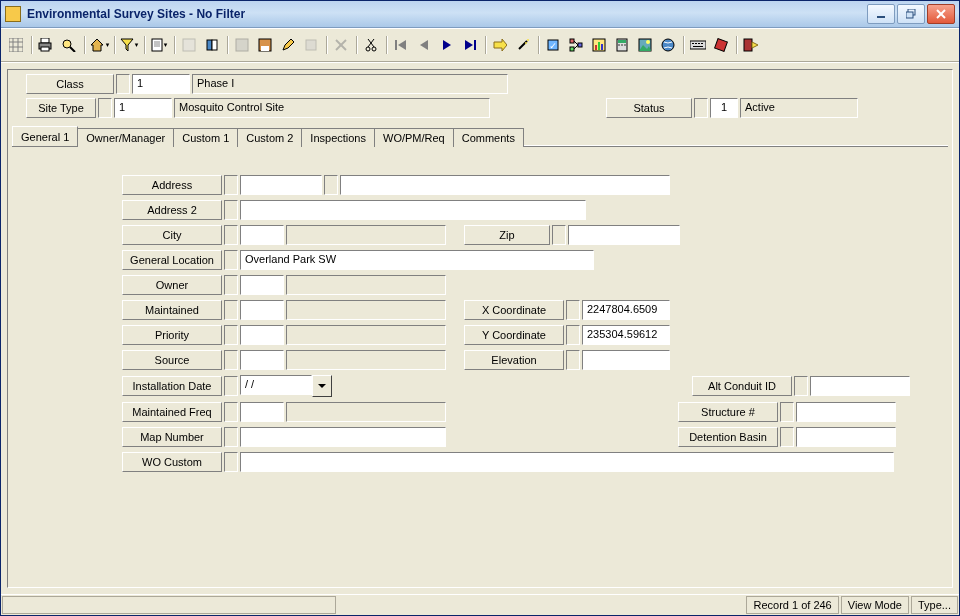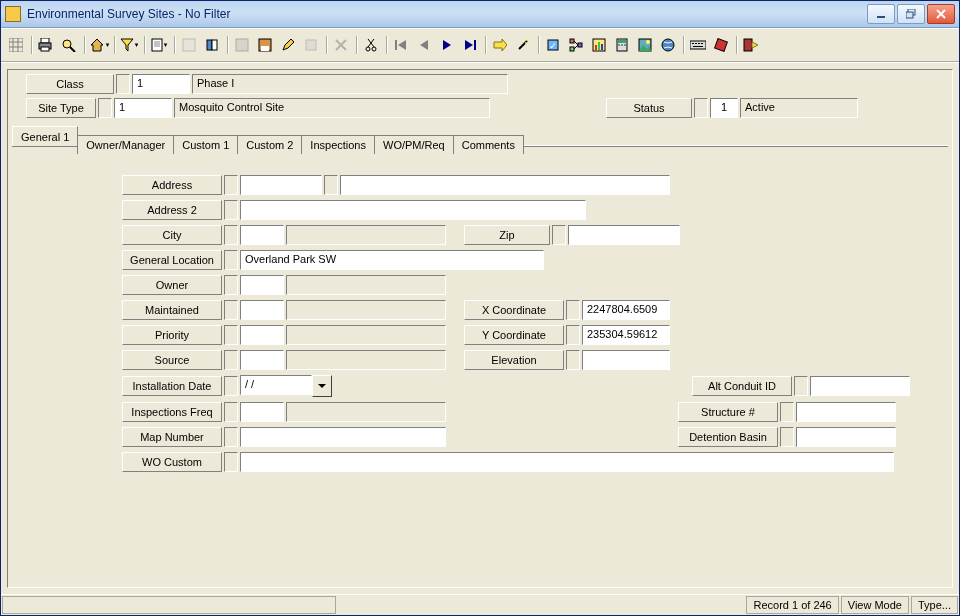--- a/index.html
+++ b/index.html
@@ -1,37 +1,37 @@
 <!DOCTYPE html>
 <html><head>
 <meta charset="utf-8">
 <style>
 html,body{margin:0;padding:0;font-family:Tahoma,Arial,sans-serif;font-size:11px;color:#000;background:#fff}
 .window{width:960px;height:616px;background:#ece9d8;border:1px solid #0a246a;box-sizing:border-box;display:flex;flex-direction:column;position:relative}
 .titlebar{height:26px;background:linear-gradient(to bottom,#bcd4f0 0%,#cde1f5 45%,#aac8e8 100%);display:flex;align-items:center;padding:0 4px;border-bottom:1px solid #7e9cbf}
 .titlebar .icon{width:16px;height:16px;background:#f7c94a;border:1px solid #8a6d1a;box-sizing:border-box;margin-right:6px}
-.titlebar .title{flex:1;color:#0a246a;font-weight:normal;font-size:12px}
+.titlebar .title{flex:1;color:#0a246a;font-weight:bold;font-size:12px}
 .winbtns{display:flex;gap:2px}
 .winbtn{width:26px;height:18px;border:1px solid #7e9cbf;background:linear-gradient(#f4f9ff,#cfe2f6);display:flex;align-items:center;justify-content:center;font-size:10px;color:#2b4f7c;border-radius:2px}
 .winbtn.close{background:linear-gradient(#f7a28d,#e2593a);color:#fff;border-color:#a13d27}
 .toolbar{height:28px;border-top:1px solid #fff;border-bottom:1px solid #aca899;background:#ece9d8;display:flex;align-items:center;padding:2px 4px;gap:1px}
 .tb-btn{width:22px;height:22px;display:flex;align-items:center;justify-content:center}
 .tb-sep{width:6px;height:22px;display:flex;align-items:center;justify-content:center}
 .tb-sep::before{content:"";width:1px;height:18px;background:#aca899;box-shadow:1px 0 #fff}
 .workarea{flex:1;background:#ece9d8;border-top:1px solid #fff;overflow:hidden;position:relative;padding:6px}
 .panel{border-top:1px solid #808080;border-left:1px solid #808080;border-bottom:1px solid #fff;border-right:1px solid #fff;padding:4px 4px 6px 4px;height:100%;box-sizing:border-box;position:relative}
 .header-rows{position:relative}
 .hrow{display:flex;align-items:center;gap:2px;margin-bottom:4px}
 .btn3d{height:20px;background:#ece9d8;border-top:1px solid #fff;border-left:1px solid #fff;border-right:1px solid #808080;border-bottom:1px solid #808080;display:flex;align-items:center;justify-content:center;box-sizing:border-box;padding:0 4px;white-space:nowrap}
 .pin{width:14px;height:20px;border-top:1px solid #808080;border-left:1px solid #808080;border-right:1px solid #fff;border-bottom:1px solid #fff;background:#ece9d8;box-sizing:border-box}
 .fld{height:20px;background:#ece9d8;border-top:1px solid #808080;border-left:1px solid #808080;border-right:1px solid #fff;border-bottom:1px solid #fff;box-sizing:border-box;padding:2px 4px;overflow:hidden;white-space:nowrap}
 .fld.white{background:#fff}
 .fld.blue{background:#d7e3fa;color:#0a246a}
 .tabs{display:flex;align-items:flex-end;margin-top:8px;position:relative;z-index:2}
-.tab{padding:3px 8px;border:1px solid #808080;border-bottom:none;background:#ece9d8;margin-right:-1px;font-size:11px;position:relative;top:8px}
+.tab{padding:3px 8px;border:1px solid #808080;border-bottom:none;background:#ece9d8;margin-right:-1px;font-size:11px;position:relative;top:1px}
 .tab.active{background:#ece9d8;border-top:1px solid #fff;border-left:1px solid #fff;border-right:1px solid #808080;top:0;z-index:3;padding-top:4px}
 .tabline{height:1px;background:#fff;border-bottom:1px solid #808080;margin-top:-1px}
 .form{position:relative;padding-top:28px;padding-left:110px}
 .frow{display:flex;align-items:center;gap:2px;margin-bottom:5px;position:relative}
 .lbl{width:100px;height:20px}
 .small{width:44px}
 .combo{display:flex}
 .combo .dd{width:18px;height:20px;border-top:1px solid #fff;border-left:1px solid #fff;border-right:1px solid #404040;border-bottom:1px solid #404040;background:#ece9d8;display:flex;align-items:center;justify-content:center}
 .arrow-down{width:0;height:0;border-left:4px solid transparent;border-right:4px solid transparent;border-top:4px solid #000}
 .statusbar{height:20px;border-top:1px solid #fff;background:#ece9d8;display:flex;align-items:stretch}
@@ -332,21 +332,21 @@
           <div class="fld" style="width:160px"></div>
           <div style="width:14px"></div>
           <div class="btn3d" style="width:86px">Zip</div>
           <div class="pin"></div>
           <div class="fld white" style="width:112px"></div>
         </div>
 
         <div class="frow">
           <div class="btn3d lbl">General Location</div>
           <div class="pin"></div>
-          <div class="fld white" style="width:304px">Overland Park SW</div>
+          <div class="fld white" style="width:354px">Overland Park SW</div>
         </div>
 
         <div class="frow">
           <div class="btn3d lbl">Owner</div>
           <div class="pin"></div>
           <div class="fld white small"></div>
           <div class="fld" style="width:160px"></div>
         </div>
 
         <div class="frow">
@@ -391,21 +391,21 @@
                 <div class="arrow-down"></div>
               </div>
           </div>
           <div style="width:356px"></div>
           <div class="btn3d" style="width:100px">Alt Conduit ID</div>
           <div class="pin"></div>
           <div class="fld white" style="width:100px"></div>
         </div>
 
         <div class="frow">
-          <div class="btn3d lbl">Inspections Freq</div>
+          <div class="btn3d lbl">Maintained Freq</div>
           <div class="pin"></div>
           <div class="fld white small"></div>
           <div class="fld" style="width:160px"></div>
           <div style="width:228px"></div>
           <div class="btn3d" style="width:100px">Structure #</div>
           <div class="pin"></div>
           <div class="fld white" style="width:100px"></div>
         </div>
 
         <div class="frow">

